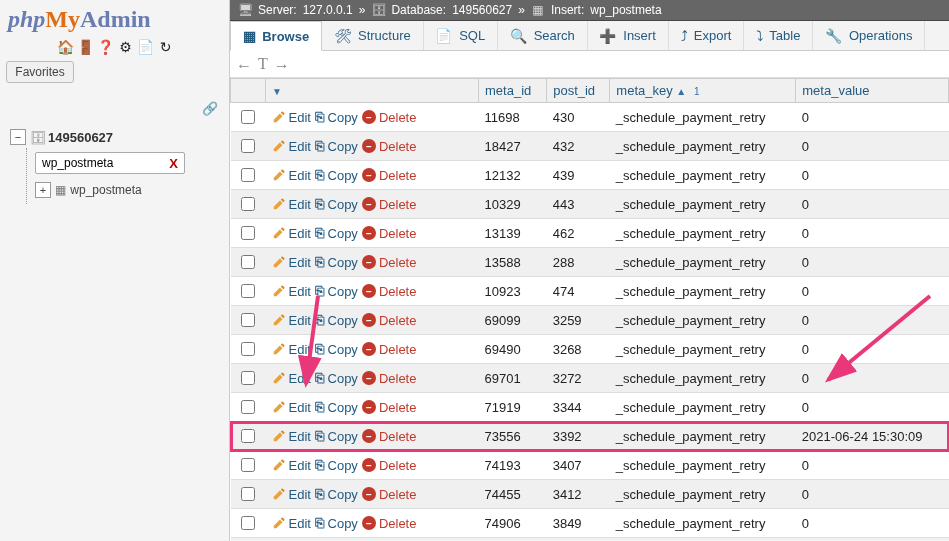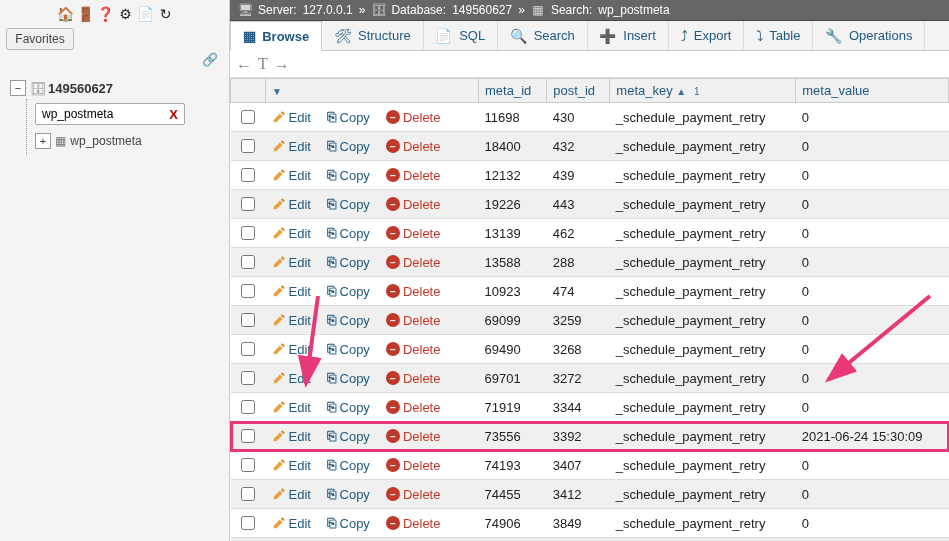--- a/index.html
+++ b/index.html
@@ -5,21 +5,21 @@
   html,body{margin:0;padding:0;font-family:Arial,Helvetica,sans-serif;font-size:13px;color:#222;background:#fff;width:949px;height:541px;overflow:hidden}
   .root{display:flex;height:541px}
   
   .sidebar{width:230px;min-width:230px;background:#f4f4f4;border-right:1px solid #ccc;box-sizing:border-box;padding:4px 4px 0 6px;display:flex;flex-direction:column}
   .logo{font-family:Georgia,serif;font-size:24px;font-weight:bold;padding:2px 0 4px 2px;color:#DE6D16}
   .logo .p{color:#6a7db2;font-style:italic}
   .logo .my{color:#DE6D16}
   .logo .admin{color:#6a7db2}
   .toolbar-sm{display:flex;gap:4px;justify-content:center;padding:2px 0 6px}
   .toolbar-sm span{width:16px;height:16px;font-size:14px;line-height:16px;text-align:center;cursor:pointer}
-  .fav-btn{width:68px;border:1px solid #bbb;border-radius:3px;background:#f0f0f0;padding:3px 6px;font-size:12px;color:#444;cursor:pointer;margin-bottom:2px}
+  .fav-btn{width:68px;border:1px solid #bbb;border-radius:3px;background:#f0f0f0;padding:3px 6px;font-size:12px;color:#444;cursor:pointer;margin-bottom:18px}
   .link-icon{text-align:right;color:#888;padding:0 6px 4px 0;font-size:13px}
   .tree{padding:6px 0 0 2px}
   .tree-row{display:flex;align-items:center;gap:4px;padding:3px 2px;font-size:13px;color:#333}
   .tree-row .toggle{display:inline-flex;align-items:center;justify-content:center;width:14px;height:14px;border:1px solid #999;background:#fff;font-size:11px;line-height:1;cursor:pointer}
   .tree-row .dbico{width:14px;height:14px;display:inline-block;font-size:13px;color:#888}
   .tree-children{margin-left:18px;border-left:1px dotted #999;padding:4px 0 4px 8px}
   .filter-box{display:flex;align-items:center;background:#fff;border:1px solid #aaa;border-radius:2px;padding:2px 4px;width:140px;margin-bottom:6px}
   .filter-box input{border:none;outline:none;font-size:12px;flex:1;width:100px}
   .filter-box .clear{color:#b00;font-weight:bold;cursor:pointer;padding:0 2px}
   .tree-leaf{display:flex;align-items:center;gap:4px;font-size:12px;color:#444;padding:2px 0}
@@ -35,21 +35,21 @@
   .tab .ti{font-size:14px}
   .tab.active{background:#fff;border-top:1px solid #ccc;border-left:1px solid #ccc;border-right:1px solid #ccc;border-bottom:1px solid #fff;margin-bottom:-1px;color:#235a81;font-weight:bold}
   .gridwrap{flex:1;overflow:auto;background:#fff}
   table.data{border-collapse:collapse;width:100%;font-size:13px}
   table.data thead th{background:#f0f0f0;border:1px solid #ccc;padding:4px 6px;font-weight:normal;color:#235a81;text-align:left;white-space:nowrap;position:sticky;top:0}
   table.data thead th.act{width:22px}
   table.data tbody td{border-bottom:1px solid #ddd;padding:4px 6px;white-space:nowrap}
   table.data tbody tr:nth-child(even){background:#f0f0f0}
   table.data tbody tr:nth-child(odd){background:#fff}
   table.data tbody tr.hl{outline:3px solid #e93879;outline-offset:-2px}
-  .row-act{display:flex;align-items:flex-start;gap:16px;color:#235a81}
+  .row-act{display:flex;align-items:flex-start;gap:4px;color:#235a81}
   .row-act .lnk{display:flex;align-items:center;gap:3px;cursor:pointer}
   .row-act .lnk.del{color:#c0392b}
   .ico-edit{display:inline-block;width:14px;height:14px}
   .ico-edit svg{width:14px;height:14px}
   .ico-copy{color:#235a81;font-weight:bold;font-size:12px}
   .ico-del{display:inline-flex;align-items:center;justify-content:center;width:14px;height:14px;border-radius:50%;background:#c0392b;color:#fff;font-size:10px;font-weight:bold}
   .chk{width:14px;height:14px}
   .headbar{display:flex;align-items:center;gap:6px;padding:4px 6px;border-bottom:1px solid #ddd;color:#666}
   .headbar .harr{font-size:16px;color:#888}
   .sorthint{font-size:10px;color:#3a6ea5;padding-left:4px}
@@ -57,20 +57,23 @@
   
   .overlay{position:relative}
   svg.arrows{position:absolute;top:0;left:0;pointer-events:none}
 </style>
 </head>
 <body>
 
 <div class="root overlay">
 
   <div class="sidebar">
+    <div class="logo">
+      <span class="p">php</span><span class="my">My</span><span class="admin">Admin</span>
+    </div>
     <div class="toolbar-sm">
       <span>🏠</span>
       <span>🚪</span>
       <span>❓</span>
       <span>⚙</span>
       <span>📄</span>
       <span>↻</span>
     </div>
     <button class="fav-btn">Favorites</button>
     <div class="link-icon">🔗</div>
@@ -98,21 +101,21 @@
     <div class="crumbbar">
       <span class="ico">🖥</span>
       <span>Server:</span>
       <a>127.0.0.1</a>
       <span>»</span>
       <span class="ico">🗄</span>
       <span>Database:</span>
       <a>149560627</a>
       <span>»</span>
       <span class="ico">▦</span>
-      <span>Search:</span>
+      <span>Insert:</span>
       <a>wp_postmeta</a>
     </div>
 
     <div class="tabs" id="tabs">
         <div class="tab active">
           <span class="ti">▦</span>
           <span>Browse</span>
         </div>
         <div class="tab">
           <span class="ti">🛠</span>
@@ -185,21 +188,21 @@
               <td>
                 <div class="row-act">
                   <span class="lnk"><span class="ico-edit"><svg viewBox="0 0 16 16">
                         <path d="M2 11l7-7 3 3-7 7H2v-3z" fill="#e9a23b"></path>
                         <path d="M10 3l3 3 1-1a1 1 0 000-1.5L12.5 2a1 1 0 00-1.5 0L10 3z" fill="#d68f26"></path>
                       </svg></span>Edit</span>
                   <span class="lnk"><span class="ico-copy">⎘</span>Copy</span>
                   <span class="lnk del"><span class="ico-del">−</span>Delete</span>
                 </div>
               </td>
-              <td>18400</td>
+              <td>18427</td>
               <td>432</td>
               <td>_schedule_payment_retry</td>
               <td>0</td>
             </tr>
             <tr>
               <td><input type="checkbox" class="chk" style=""></td>
               <td>
                 <div class="row-act">
                   <span class="lnk"><span class="ico-edit"><svg viewBox="0 0 16 16">
                         <path d="M2 11l7-7 3 3-7 7H2v-3z" fill="#e9a23b"></path>
@@ -219,21 +222,21 @@
               <td>
                 <div class="row-act">
                   <span class="lnk"><span class="ico-edit"><svg viewBox="0 0 16 16">
                         <path d="M2 11l7-7 3 3-7 7H2v-3z" fill="#e9a23b"></path>
                         <path d="M10 3l3 3 1-1a1 1 0 000-1.5L12.5 2a1 1 0 00-1.5 0L10 3z" fill="#d68f26"></path>
                       </svg></span>Edit</span>
                   <span class="lnk"><span class="ico-copy">⎘</span>Copy</span>
                   <span class="lnk del"><span class="ico-del">−</span>Delete</span>
                 </div>
               </td>
-              <td>19226</td>
+              <td>10329</td>
               <td>443</td>
               <td>_schedule_payment_retry</td>
               <td>0</td>
             </tr>
             <tr>
               <td><input type="checkbox" class="chk" style=""></td>
               <td>
                 <div class="row-act">
                   <span class="lnk"><span class="ico-edit"><svg viewBox="0 0 16 16">
                         <path d="M2 11l7-7 3 3-7 7H2v-3z" fill="#e9a23b"></path>

